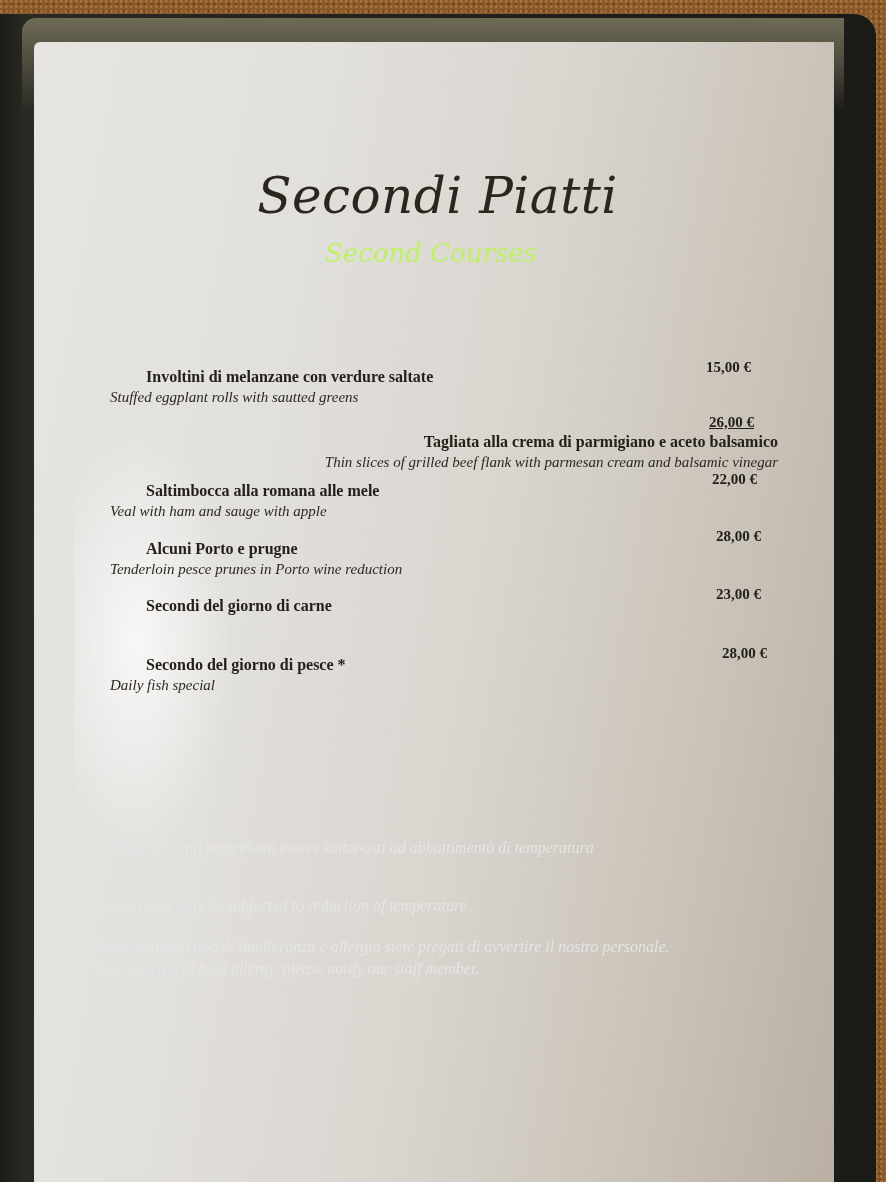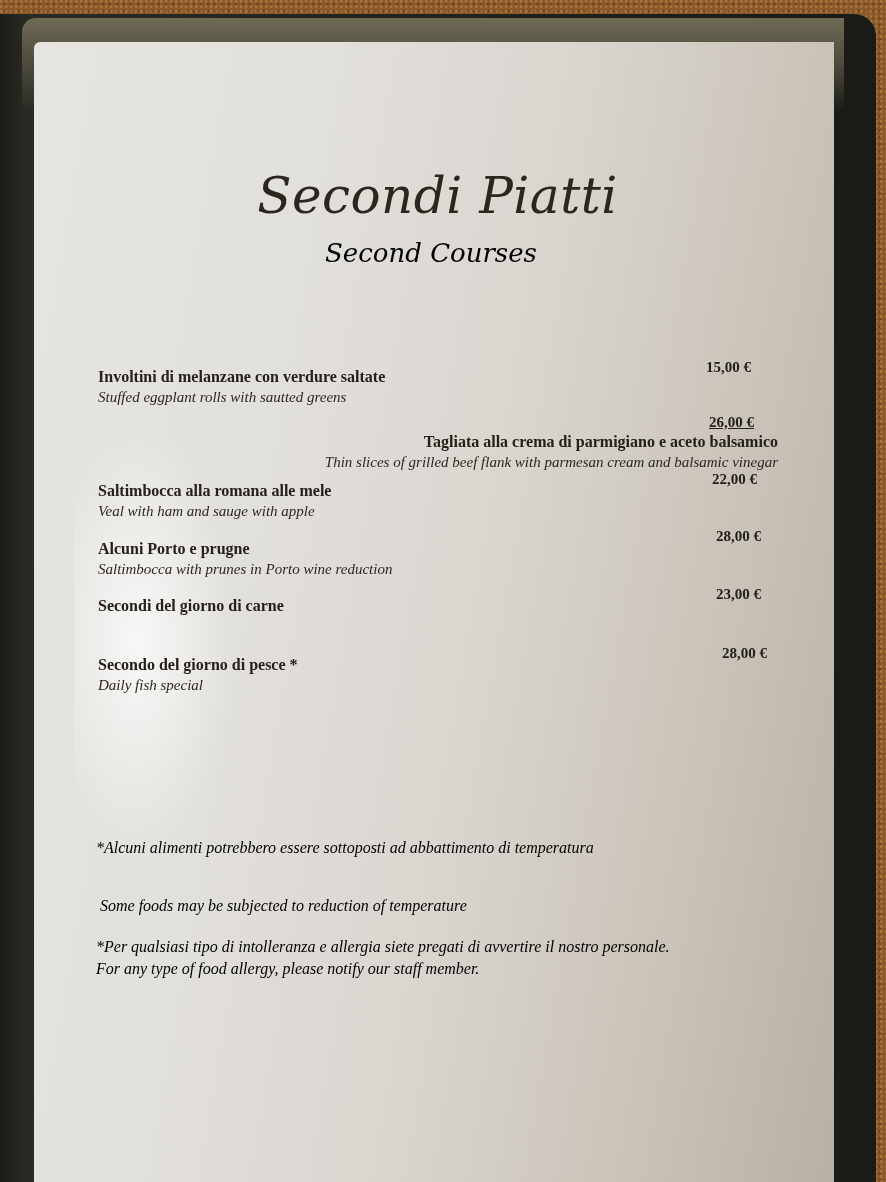--- a/index.html
+++ b/index.html
@@ -35,39 +35,39 @@
       pointer-events: none;
     }
     .title {
       position: absolute; left: 0; width: 875px; top: 146px; text-align: center;
       font-family: "DejaVu Serif", serif; font-style: italic;
       font-size: 50px; color: #2b261e; letter-spacing: 0.5px; margin-top: 21px;
     }
     .subtitle {
       position: absolute; left: 0; width: 862px; top: 238px; text-align: center;
       font-family: "DejaVu Serif", serif; font-style: italic;
-      font-size: 26px; color: #000000;
+      font-size: 26px; color: #bef264;
     }
     .item { position: absolute; left: 98px; width: 680px; }
     .item-name {
       font-family: "Liberation Serif", serif; font-weight: bold;
-      font-size: 16px; color: #24201a; line-height: 20px;
+      font-size: 16px; color: #24201a; line-height: 20px; margin-left: 48px;
     }
     .item-desc {
       font-family: "Liberation Serif", serif; font-style: italic;
-      font-size: 15px; color: #2c2822; line-height: 20px;
+      font-size: 15px; color: #2c2822; line-height: 20px; margin-left: 12px;
     }
     .price {
       position: absolute; font-family: "Liberation Serif", serif; font-weight: bold;
       font-size: 15px; color: #24201a; margin-left: 22px;
     }
     .note {
       position: absolute; left: 96px; width: 700px;
       font-family: "Liberation Serif", serif; font-style: italic;
-      font-size: 16px; color: #000000; line-height: 22px;
+      font-size: 16px; color: #e5e5e5; line-height: 22px;
     }
   </style>
 </head>
 <body>
 
 <div class="folder"></div>
 <div class="sleeve"></div>
 <div class="paper">
   <div class="glare"></div>
 </div>
@@ -88,21 +88,21 @@
 <div class="price" style="left:687px; top:414px;text-decoration:underline;">26,00 €</div>
 
 <div class="item" style="top:481px;">
   <div class="item-name">Saltimbocca alla romana alle mele</div>
   <div class="item-desc">Veal with ham and sauge with apple</div>
 </div>
 <div class="price" style="left:690px; top:471px;">22,00 €</div>
 
 <div class="item" style="top:539px;">
   <div class="item-name">Alcuni Porto e prugne</div>
-  <div class="item-desc">Saltimbocca  with prunes  in Porto wine reduction</div>
+  <div class="item-desc">Tenderloin  pesce prunes  in Porto wine reduction</div>
 </div>
 <div class="price" style="left:694px; top:528px;">28,00 €</div>
 
 <div class="item" style="top:596px;">
   <div class="item-name">Secondi del giorno di carne</div>
 </div>
 <div class="price" style="left:694px; top:586px;">23,00 €</div>
 
 <div class="item" style="top:655px;">
   <div class="item-name">Secondo del giorno di pesce *</div>

